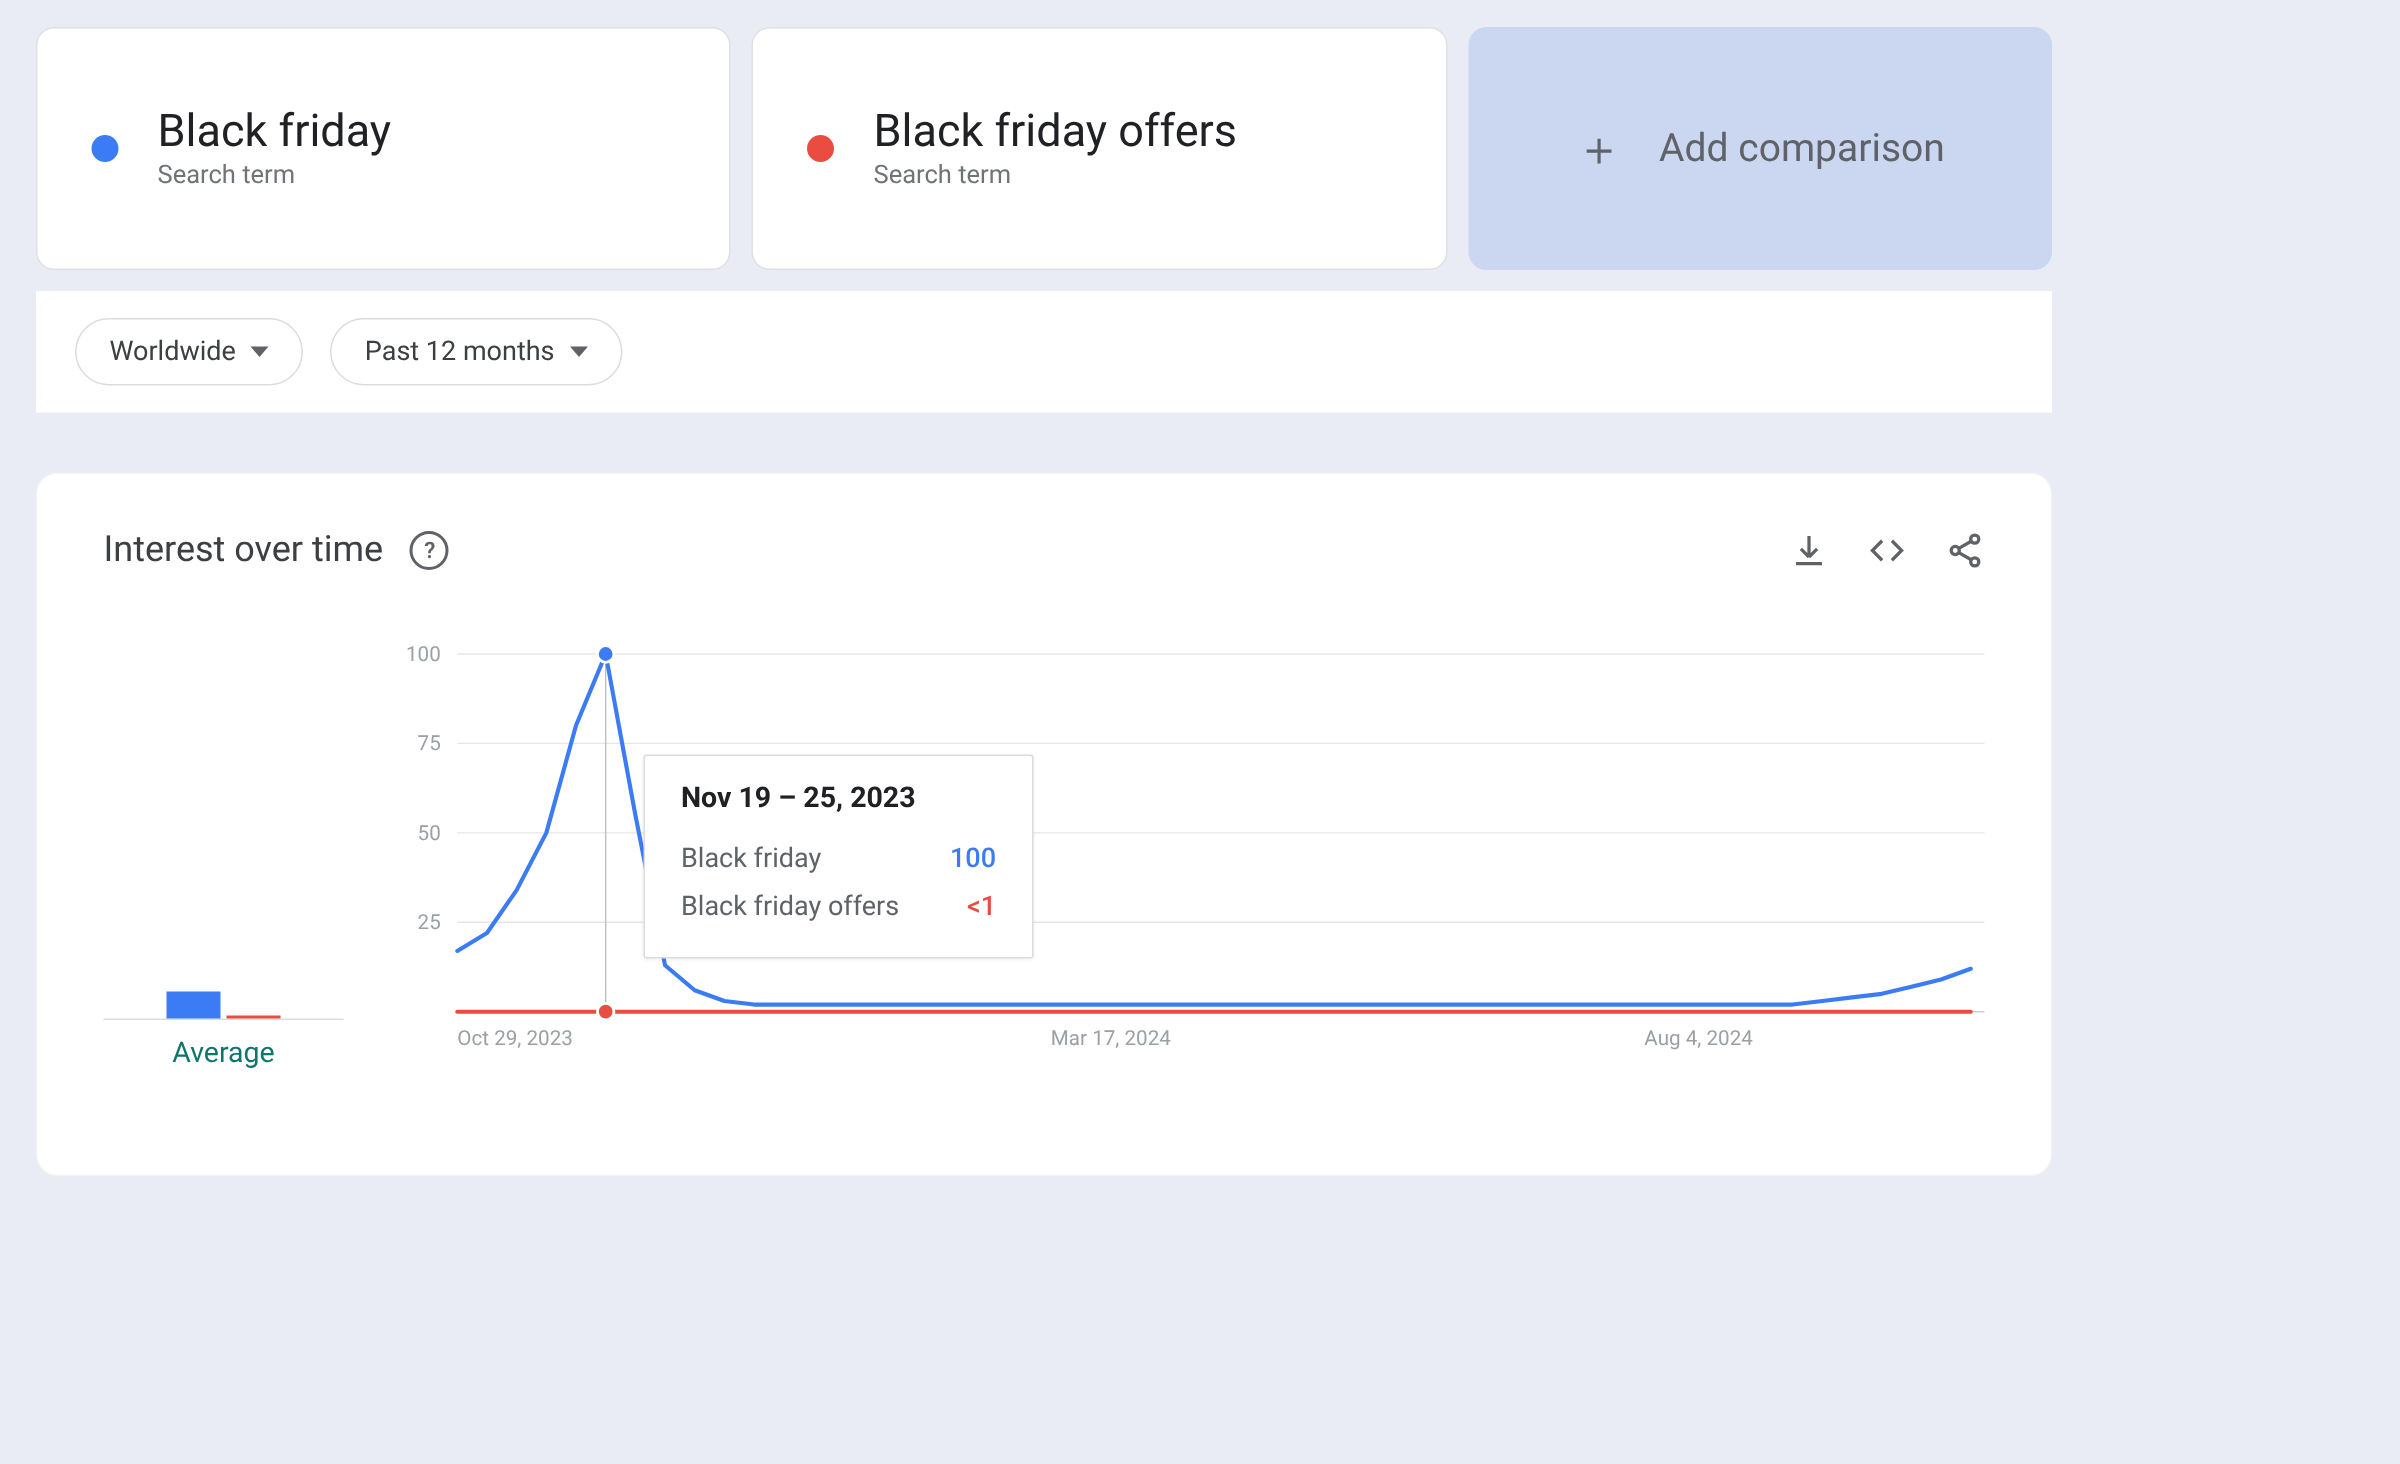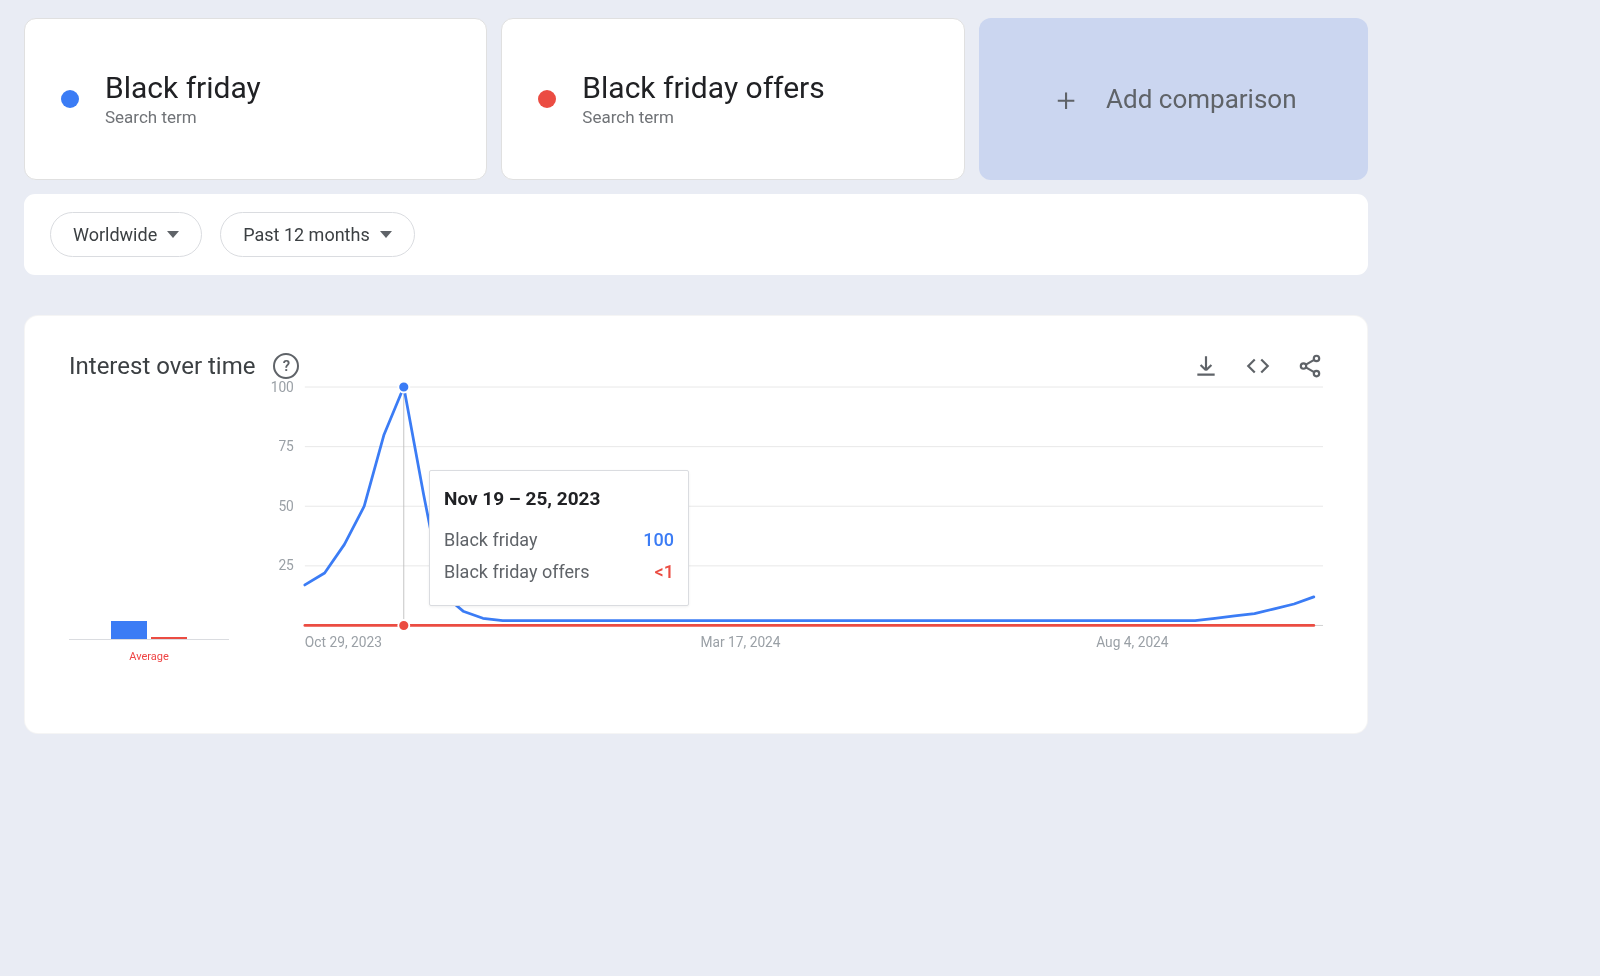--- a/index.html
+++ b/index.html
@@ -58,21 +58,21 @@
     cursor: pointer;
     min-height: 162px;
   }
   .add-card .plus {
     font-size: 32px; line-height: 1; font-weight: 300;
   }
 
   
   .filter-bar {
     background: #fff;
-    border-radius: 11px;
+    border-radius: 0;
     padding: 18px 26px;
     display: flex;
     gap: 18px;
   }
   .filter-pill {
     display: inline-flex;
     align-items: center;
     gap: 10px;
     padding: 11px 22px;
     border: 1px solid #dadce0;
@@ -92,22 +92,23 @@
   .chart-panel {
     margin-top: 40px;
     background: #fff;
     border-radius: 14px;
     padding: 36px 44px 70px 44px;
     position: relative;
     border: 1px solid rgba(0,0,0,0.04);
   }
   .chart-header {
     display: flex;
-    align-items: center;
+    align-items: flex-end;
     gap: 18px;
+    margin-bottom: 40px;
   }
   .chart-title {
     font-size: 24px; font-weight: 400; color: #3c4043;
   }
   .help-circle {
     width: 26px; height: 26px; border: 2px solid #5f6368; border-radius: 50%;
     display: inline-flex; align-items: center; justify-content: center;
     font-size: 15px; color: #5f6368; font-weight: 600; cursor: pointer;
   }
   .chart-actions {
@@ -125,33 +126,33 @@
   .avg-col {
     width: 160px;
     display: flex; flex-direction: column; align-items: center;
   }
   .avg-bars {
     height: 260px; width: 100%;
     display: flex; align-items: flex-end; justify-content: center; gap: 4px;
     border-bottom: 1px solid #dadce0;
   }
   .avg-bars .bar { width: 36px; }
-  .avg-label { margin-top: 10px; font-size: 11px; color: #ef4444; }
+  .avg-label { margin-top: 10px; font-size: 19px; color: #0f766e; }
 
   .plot-col { flex: 1; position: relative; }
   svg.plot { width: 100%; height: 280px; overflow: visible; }
 
   .tooltip {
     position: absolute;
-    top: 90px; left: 170px;
+    top: 74px; left: 170px;
     background: #fff;
     border: 1px solid #dadce0;
     border-radius: 2px;
     box-shadow: 0 1px 3px rgba(0,0,0,0.06);
-    padding: 16px 14px;
+    padding: 16px 24px;
     font-size: 18px;
     min-width: 260px;
   }
   .tooltip .tt-title { font-weight: 700; margin-bottom: 14px; font-size: 19px; }
   .tt-row { display: flex; justify-content: space-between; gap: 30px; line-height: 1.8; }
   .tt-row .name { color: #5f6368; }
 </style>
 </head>
 <body>
 

